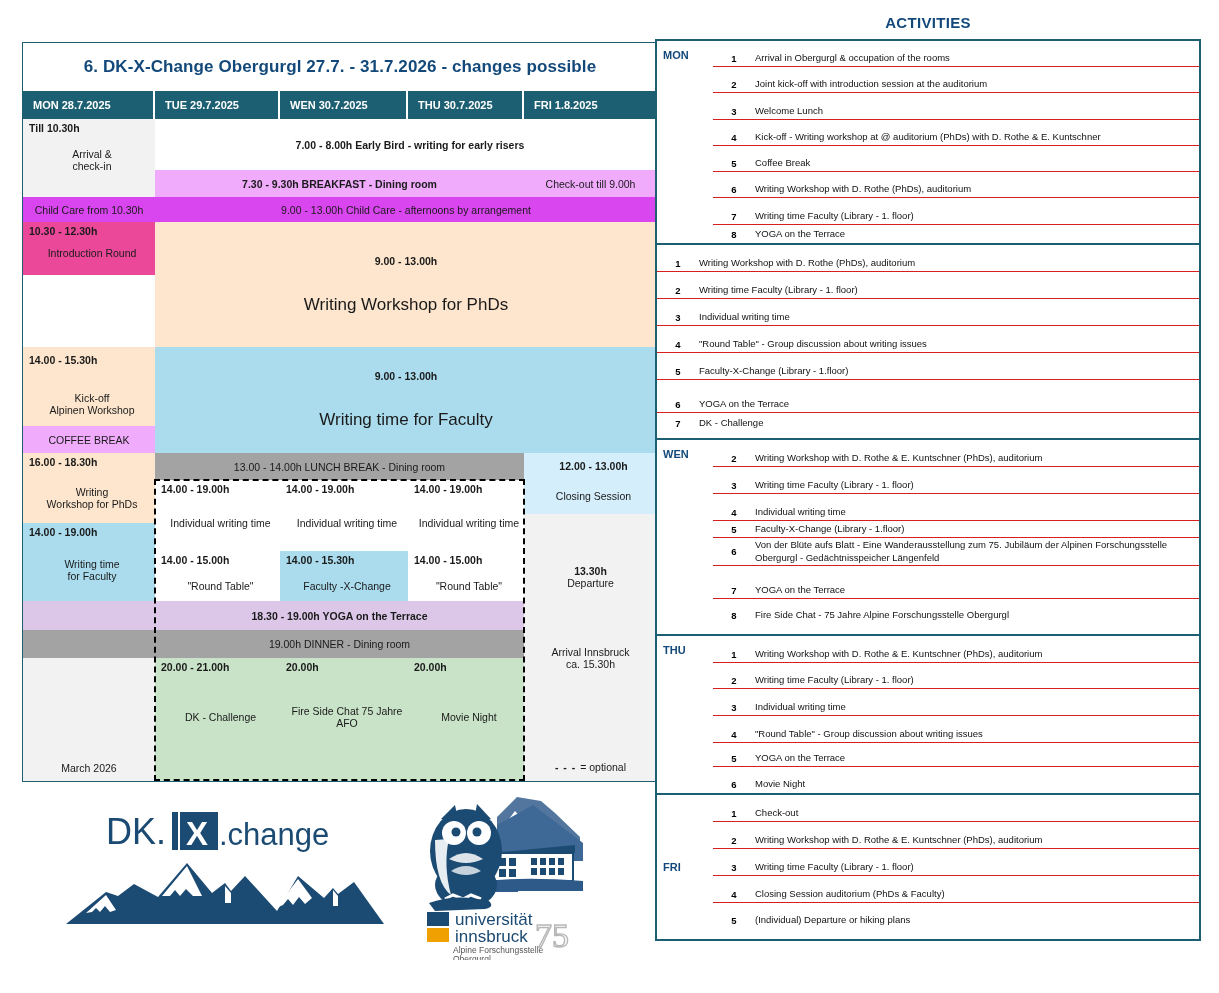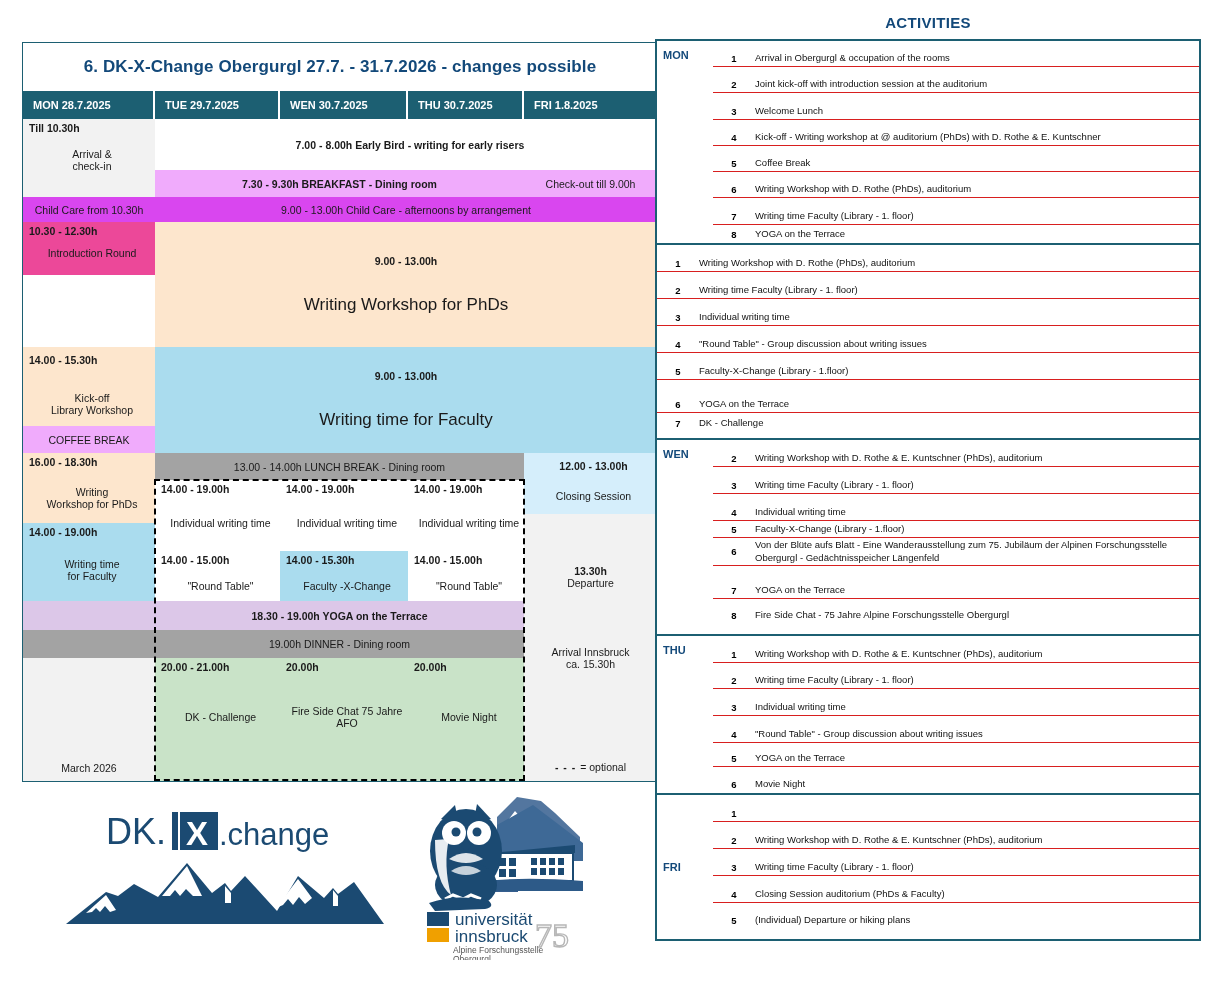--- a/index.html
+++ b/index.html
@@ -144,21 +144,21 @@
         <div style="text-align:center;margin-top:10px;">
           <span class="lbl">Introduction Round</span>
         </div>
       </div>
 
 
       <div class="cell bg-peach c-tl" style="left:0;top:228px;width:132px;height:79px;">
         <span class="t" style="margin-top:4px;">14.00 - 15.30h</span>
         <div style="text-align:center;margin-top:26px;">
           <span class="lbl">Kick-off</span>
-          <span class="lbl">Library Workshop</span>
+          <span class="lbl">Alpinen Workshop</span>
         </div>
       </div>
 
       <div class="cell bg-mint c-center" style="left:0;top:307px;width:132px;height:27px;">
         <span class="lbl">COFFEE BREAK</span>
       </div>
 
       <div class="cell bg-peach c-tl" style="left:0;top:334px;width:132px;height:70px;">
         <span class="t">16.00 - 18.30h</span>
         <div style="text-align:center;margin-top:18px;">
@@ -459,20 +459,21 @@
             <div class="act-txt">Movie Night</div>
           </div>
       </div>
     </div>
 
     <div class="act-block last" style="height:148px;">
       <div class="day-col">FRI</div>
       <div class="rows-col">
         <div class="act-row" style="height:27px;">
             <div class="act-num">1</div>
+            <div class="act-txt">Check-out</div>
           </div>
         <div class="act-row" style="height:27px;">
             <div class="act-num">2</div>
             <div class="act-txt">Writing Workshop with D. Rothe &amp; E. Kuntschner (PhDs), auditorium</div>
           </div>
         <div class="act-row" style="height:27px;">
             <div class="act-num">3</div>
             <div class="act-txt">Writing time Faculty (Library - 1. floor)</div>
           </div>
         <div class="act-row" style="height:27px;">

